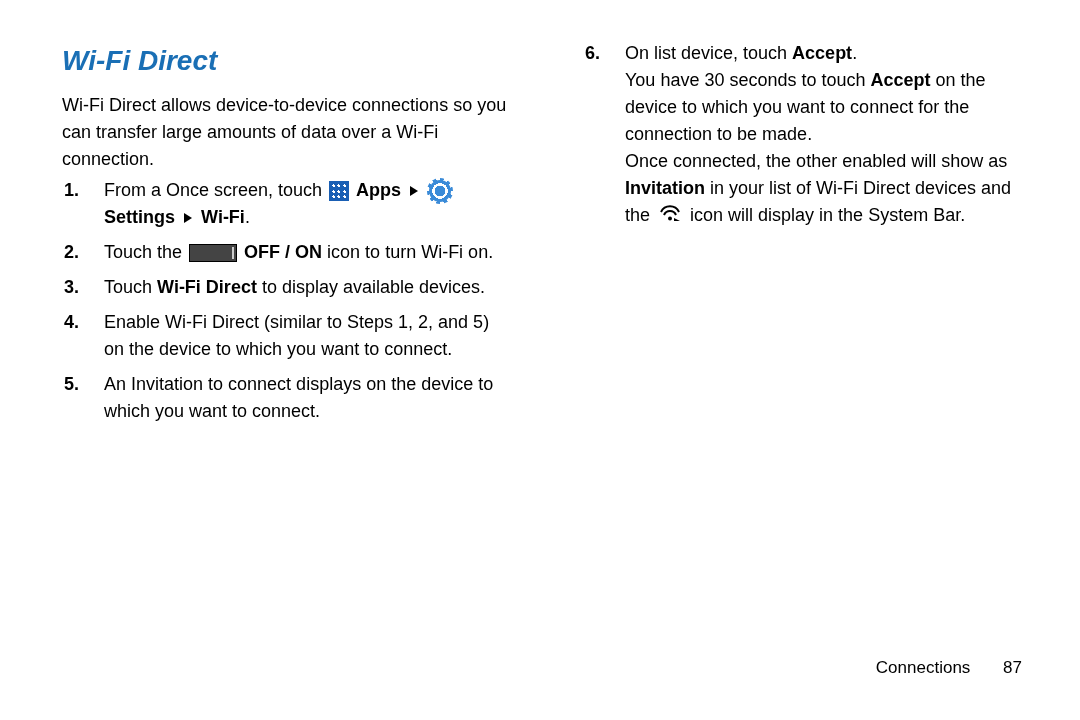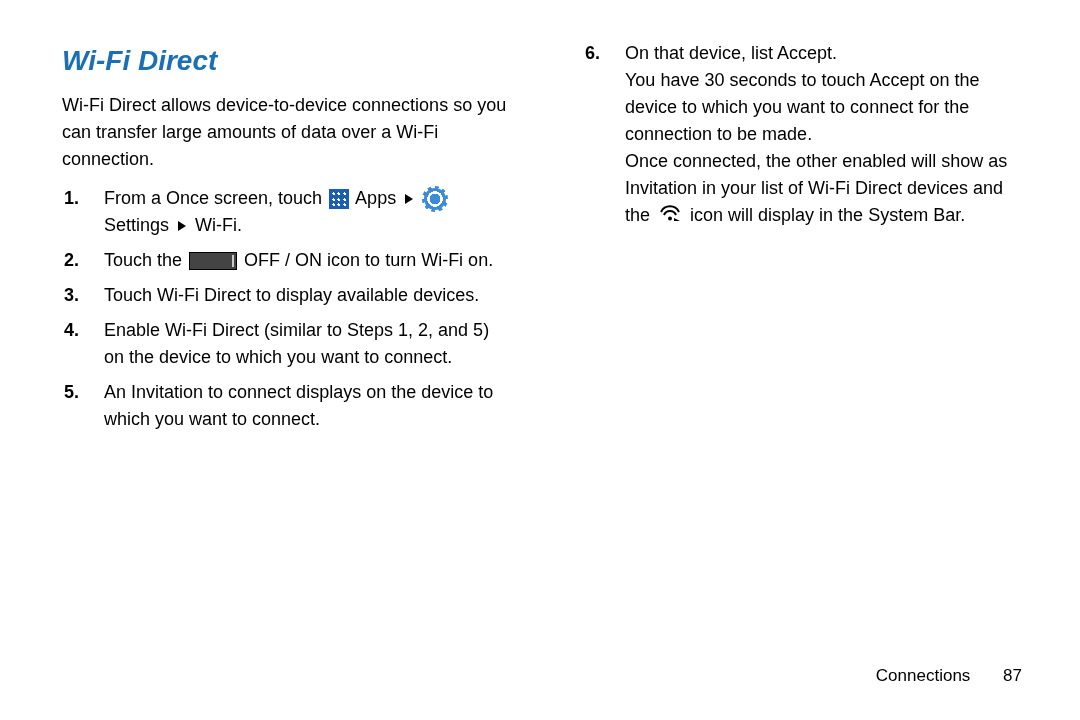--- a/index.html
+++ b/index.html
@@ -24,21 +24,21 @@
     h2.title {
       font-style: italic;
       font-weight: bold;
       color: #1a6fb5;
       font-size: 28px;
       margin-bottom: 10px;
       margin-left: 12px;
     }
     .intro {
       margin-left: 12px;
-      margin-bottom: 12px;
+      margin-bottom: 4px;
     }
     ol.steps {
       list-style: none;
       padding-left: 40px;
     }
     ol.steps li {
       position: relative;
       margin-bottom: 8px;
       padding-left: 14px;
     }
@@ -116,24 +116,24 @@
       position: absolute;
       right: 2px; top: 2px;
       width: 2px; height: 12px;
       background: #ccc;
     }
     .wifi-direct-icon {
       display: inline-block;
       vertical-align: middle;
       margin: 0 4px;
     }
-    b { font-weight: normal; }
+    b { font-weight: bold; }
     .footer {
       position: absolute;
-      bottom: 32px;
+      bottom: 40px;
       right: 58px;
       font-size: 17px;
     }
     .footer .section { display:inline-block; margin-right: 28px; }
   </style>
 </head>
 <body>
 
 <div class="columns">
   <div class="col">
@@ -170,21 +170,21 @@
         <span class="num">5.</span>
         <div class="sub">An Invitation to connect displays on the device to which you want to connect.</div>
       </li>
     </ol>
   </div>
 
   <div class="col">
     <ol class="steps" start="6">
       <li>
         <span class="num">6.</span>
-        <span>On that device, list </span><b>Accept</b><span>.</span>
+        <span>On list device, touch </span><b>Accept</b><span>.</span>
         <div class="sub">
           <span>You have 30 seconds to touch </span><b>Accept</b><span> on the device to which you want to connect for the connection to be made.</span>
         </div>
         <div class="sub">
           <span>Once connected, the other enabled will show as </span><b>Invitation</b><span> in your list of Wi-Fi Direct devices and the </span>
           <span class="wifi-direct-icon">
             <svg width="22" height="18" viewBox="0 0 22 18">
               <path d="M 2 8 A 10 10 0 0 1 20 8" stroke="#000" stroke-width="2" fill="none"></path>
               <path d="M 5 11 A 6.5 6.5 0 0 1 17 11" stroke="#000" stroke-width="2" fill="none"></path>
               <circle cx="11" cy="14.5" r="2" fill="#000"></circle>

